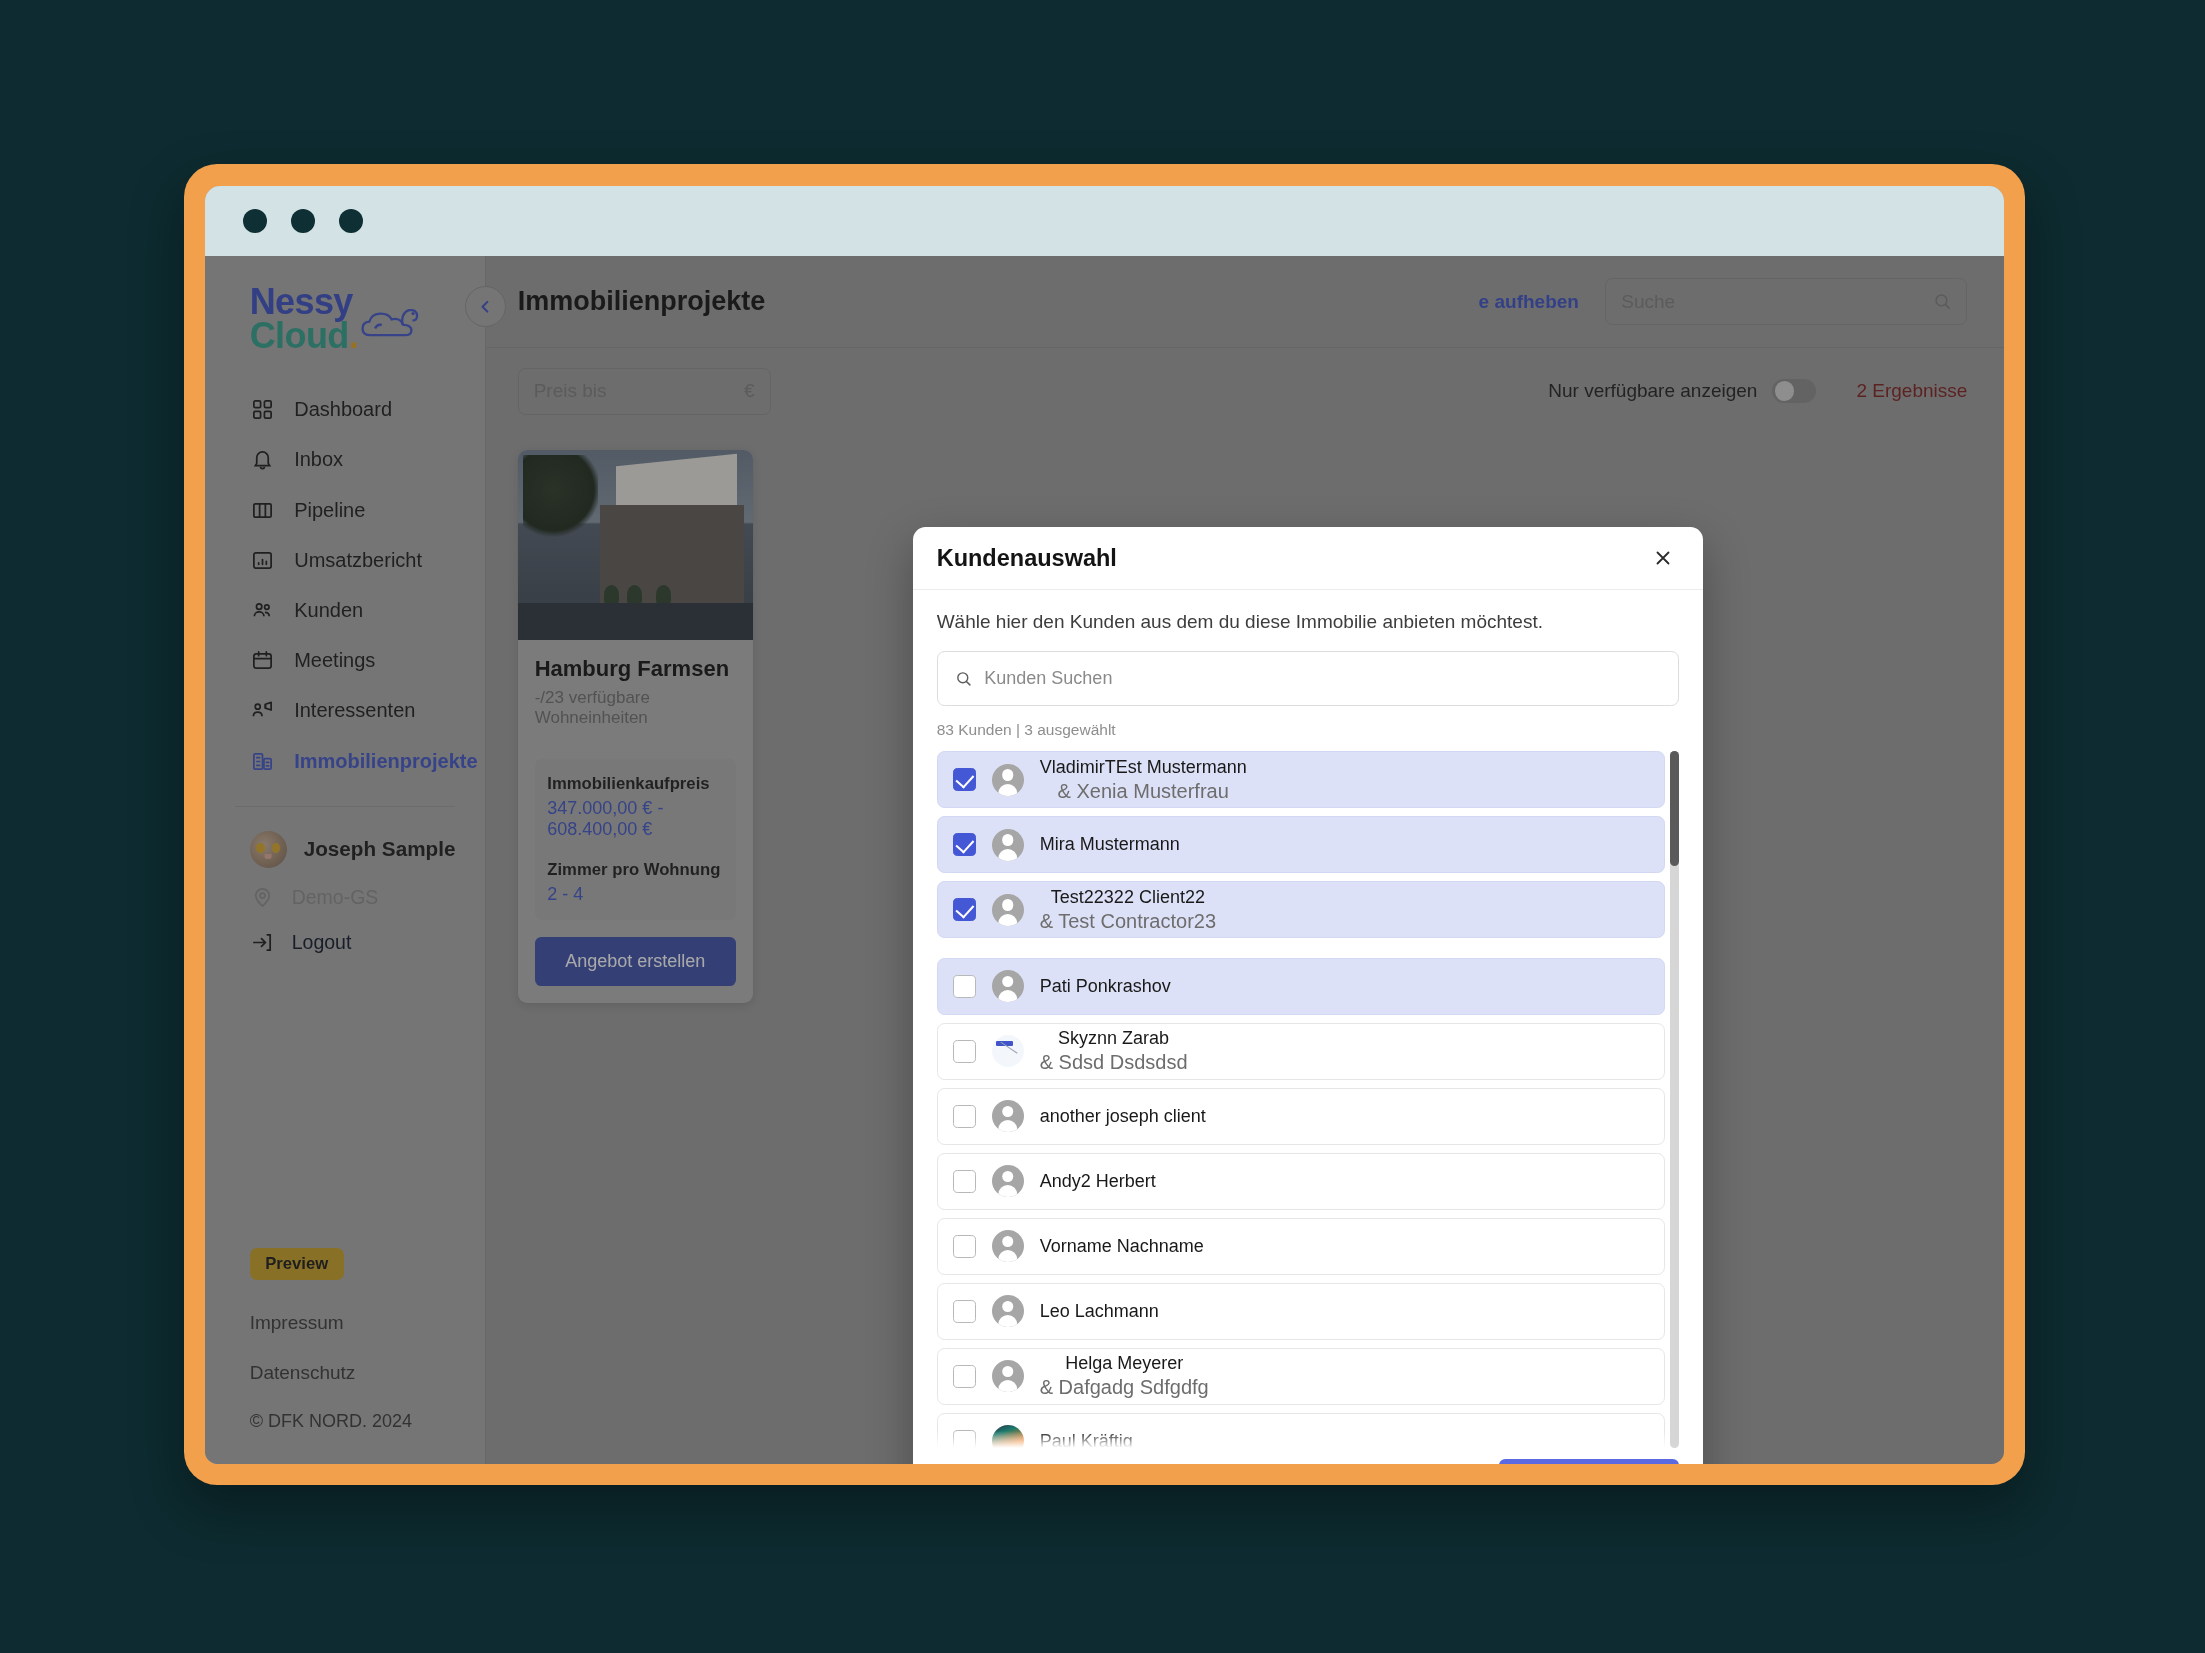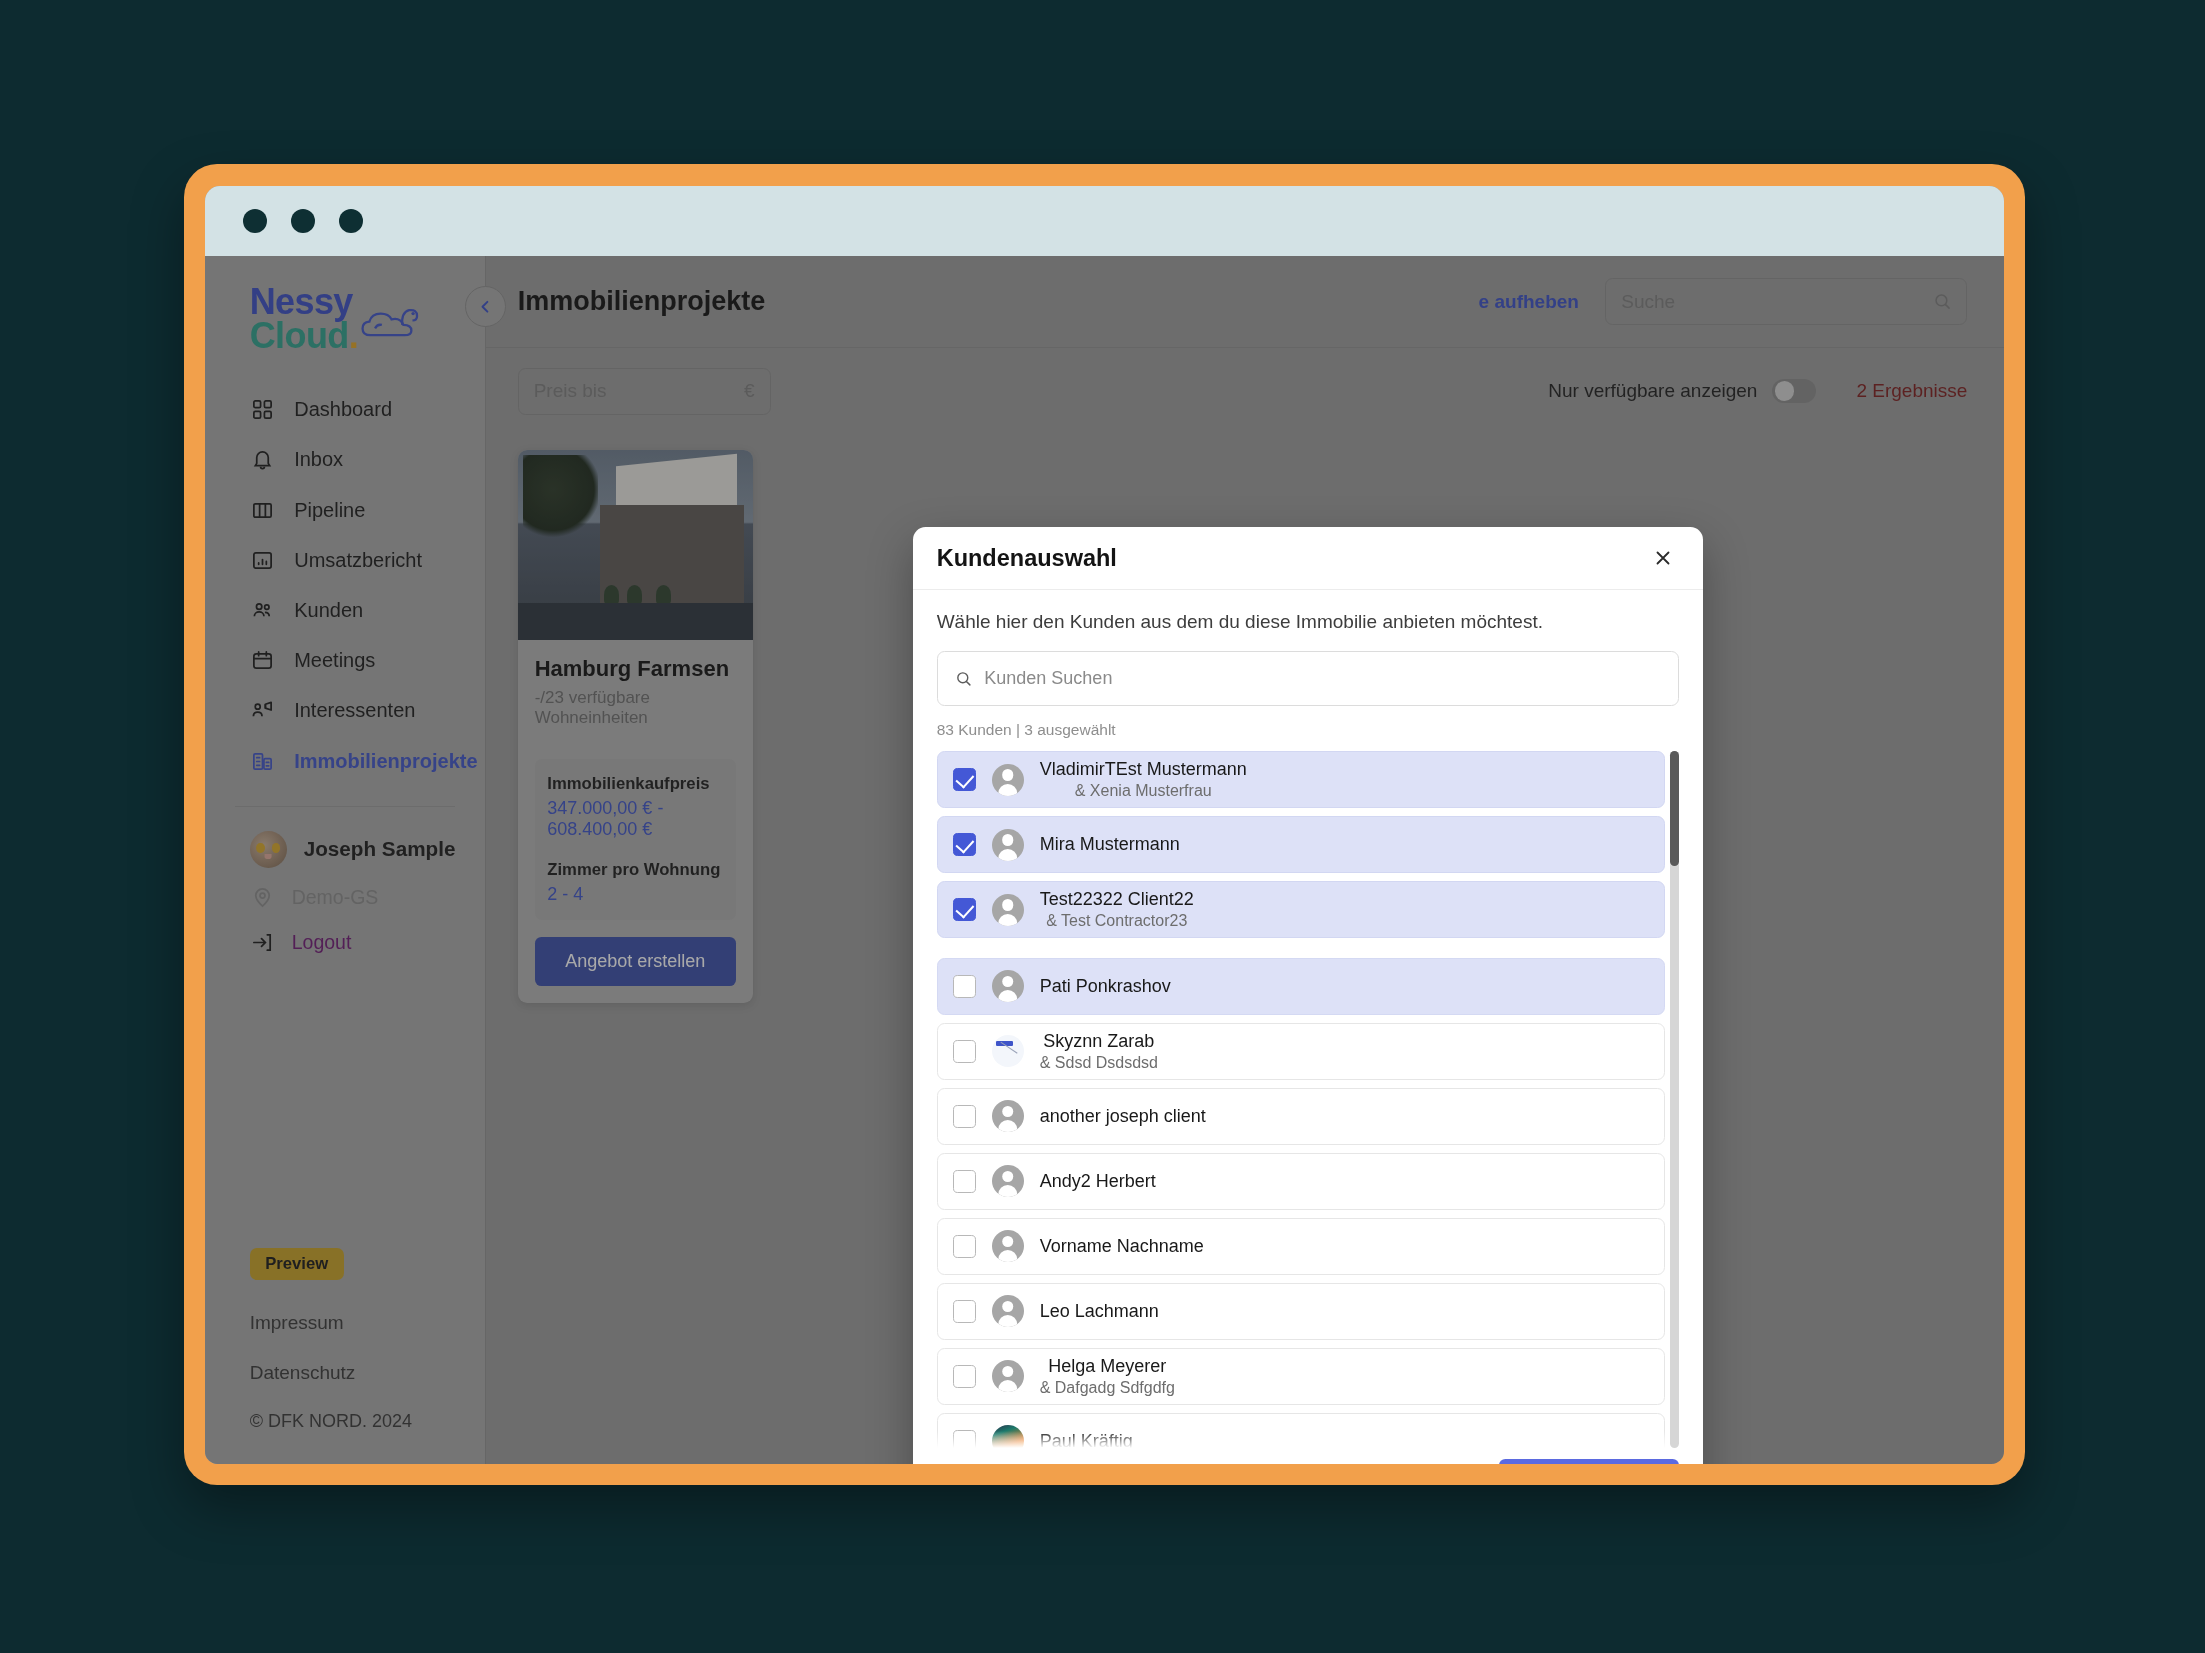--- a/index.html
+++ b/index.html
@@ -77,21 +77,21 @@
     width: 37px; height: 37px; border-radius: 50%;
     background: radial-gradient(circle at 38% 38%, #c9b29a 0%, #a98f78 45%, #7d6752 100%);
     position: relative; overflow: hidden; flex: 0 0 37px;
   }
   #user-avatar .eye { position: absolute; width: 8.6px; height: 9.8px; border-radius: 50%; background: #d9a82a; top: 12.6px; }
   #user-avatar .eye.l { left: 6.3px; } #user-avatar .eye.r { right: 6.3px; }
   #user-avatar .nose { position: absolute; left: 50%; top: 23px; transform: translateX(-50%); width: 6.9px; height: 5.2px; border-radius: 0 0 50% 50%; background: #e0a899; }
   #user-name { font-size: 20.7px; font-weight: 600; color: #1b1b1b; }
 
   .sub-item { display: flex; align-items: center; gap: 17px; padding: 17px 0 0 45px; color: #8b8b8b; font-size: 19.5px; }
-  .sub-item.logout { color: #701a75; padding-top: 20.7px; }
+  .sub-item.logout { color: #0f172a; padding-top: 20.7px; }
   .sub-icon { width: 25px; height: 25px; flex: 0 0 25px; display: flex; align-items: center; justify-content: center; }
   .sub-icon svg { width: 23px; height: 23px; }
 
   #sidebar-footer { margin-top: auto; padding: 0 0 32px 45px; }
   #preview-badge {
     display: inline-block; background: #c9a227; color: #1a1a1a;
     font-size: 16.7px; font-weight: 700; padding: 6.3px 15.5px; border-radius: 6.9px;
     margin-bottom: 32px;
   }
   .footer-link { display: block; font-size: 19px; color: #3a3a3a; margin-bottom: 27.6px; }
@@ -231,21 +231,21 @@
   .av::before { content:''; position:absolute; left:50%; top:5.7px; transform:translateX(-50%); width:11.5px; height:11.5px; border-radius:50%; background:#fff; }
   .av::after  { content:''; position:absolute; left:50%; top:20px; transform:translateX(-50%); width:19.5px; height:16px; border-radius:9.8px 9.8px 0 0; background:#fff; }
   .av.photo-sky { background: #f3f6fb; }
   .av.photo-sky::before, .av.photo-sky::after { display:none; }
   .av.photo-sky .mk { position:absolute; left:4.6px; top:5.7px; width:17px; height:4.6px; background:#3f55c9; border-radius:1.1px; }
   .av.photo-sky .ln { position:absolute; left:6.9px; top:11.5px; width:19.5px; height:1.1px; background:#9aa3b8; transform: rotate(34deg); }
   .av.photo-orange { background: linear-gradient(160deg,#2d2a4a 0%, #1b7a6b 25%, #e8781f 60%, #f2b23a 100%); }
   .av.photo-orange::before, .av.photo-orange::after { display:none; }
   .names { display: flex; flex-direction: column; justify-content: center; gap: 2.3px; min-width: 0; }
   .n1 { font-size: 18px; color: #191919; }
-  .n2 { font-size: 16px; color: #6d6d6d; }
+  .n2 { font-size: 20px; color: #6d6d6d; }
 
   #list-scrollbar {
     position: absolute; right: 0; top: 0; width: 9.2px; height: 100%;
     background: #d6d6d6; border-radius: 4.6px;
   }
   #list-thumb {
     position: absolute; top: 0; left: 0; width: 9.2px; height: 115px;
     background: #5a5a5a; border-radius: 4.6px;
   }
   #list-fade { position: absolute; left: 0; right: 13.8px; bottom: 0; height: 17px; background: linear-gradient(to bottom, rgba(255,255,255,0), #fff); pointer-events: none; }

